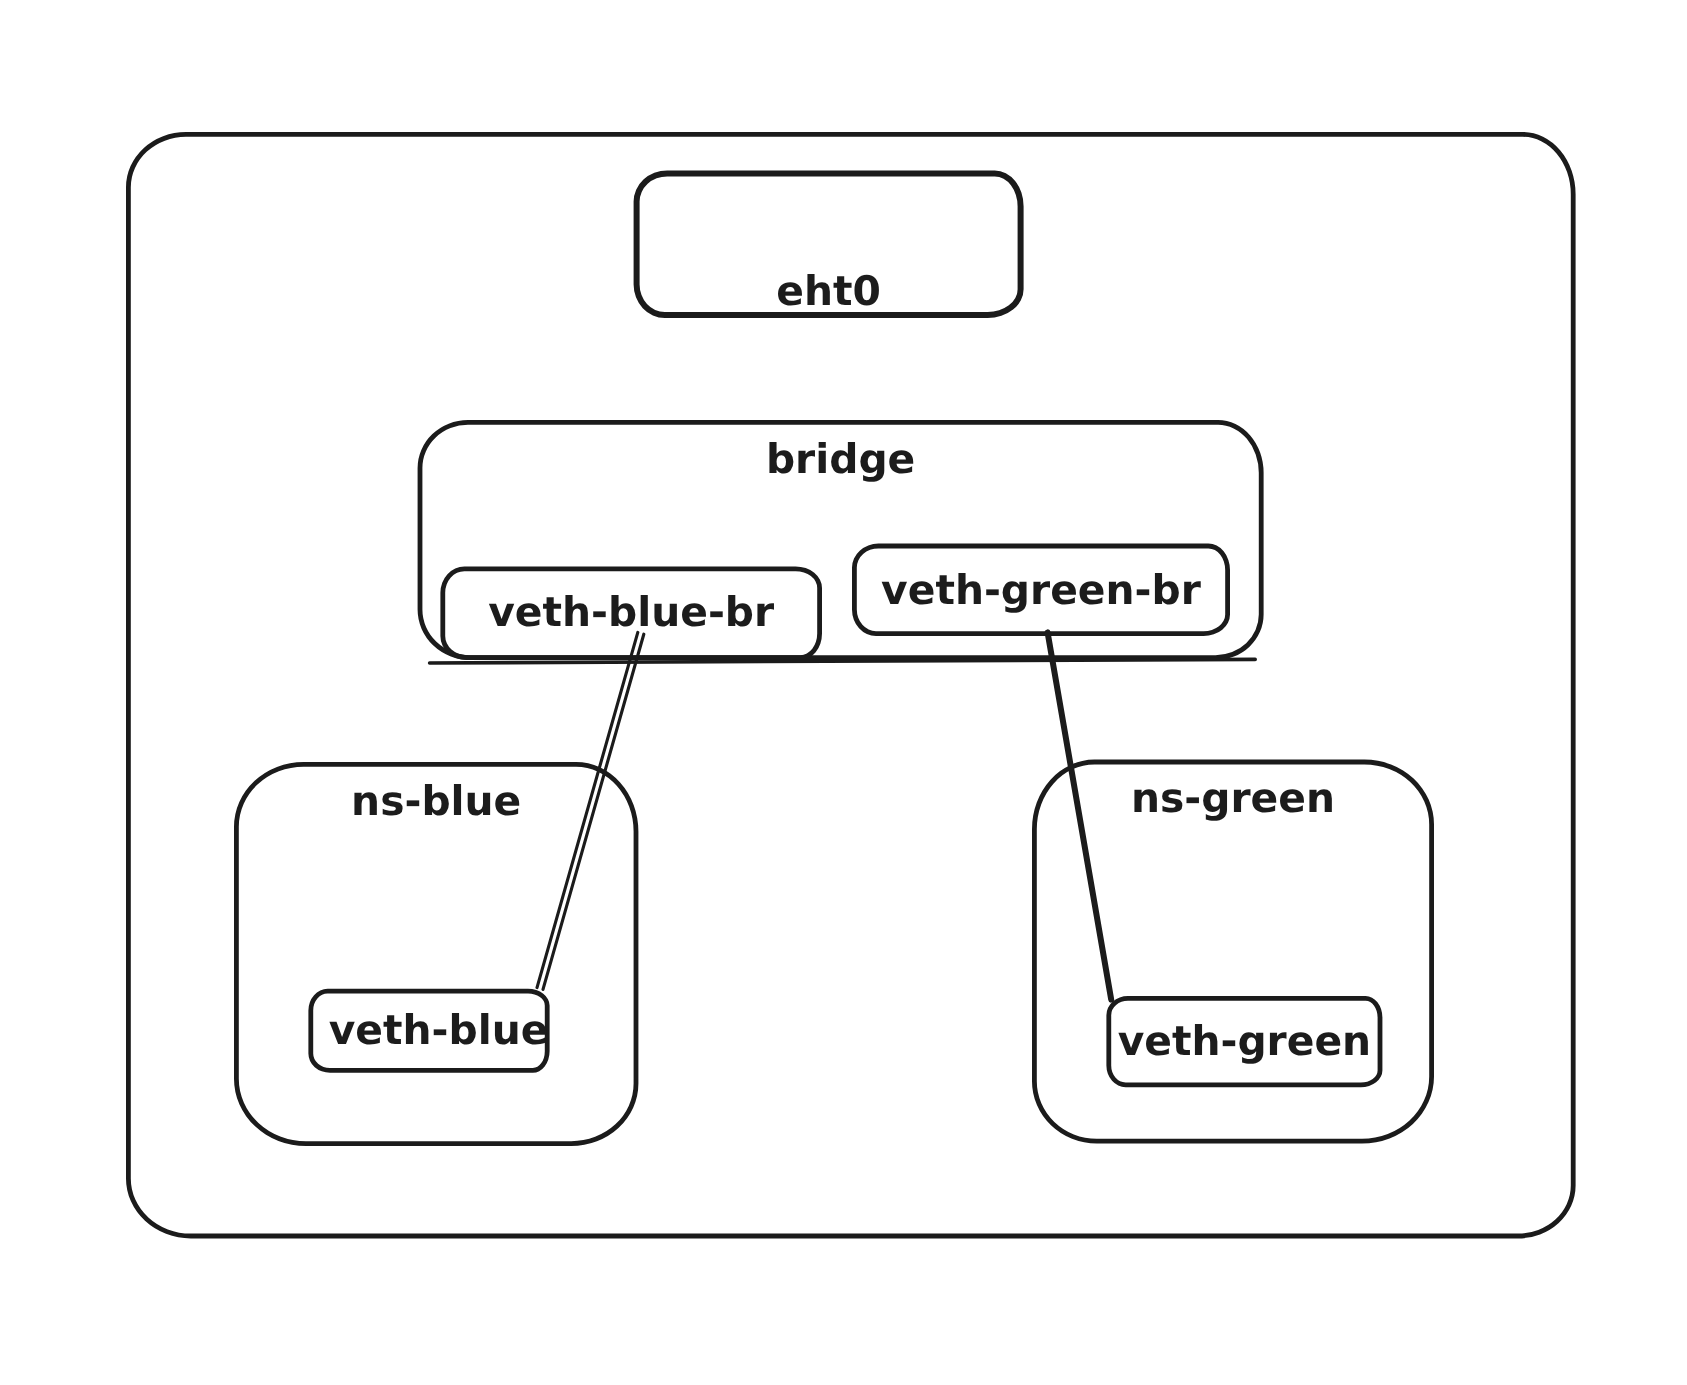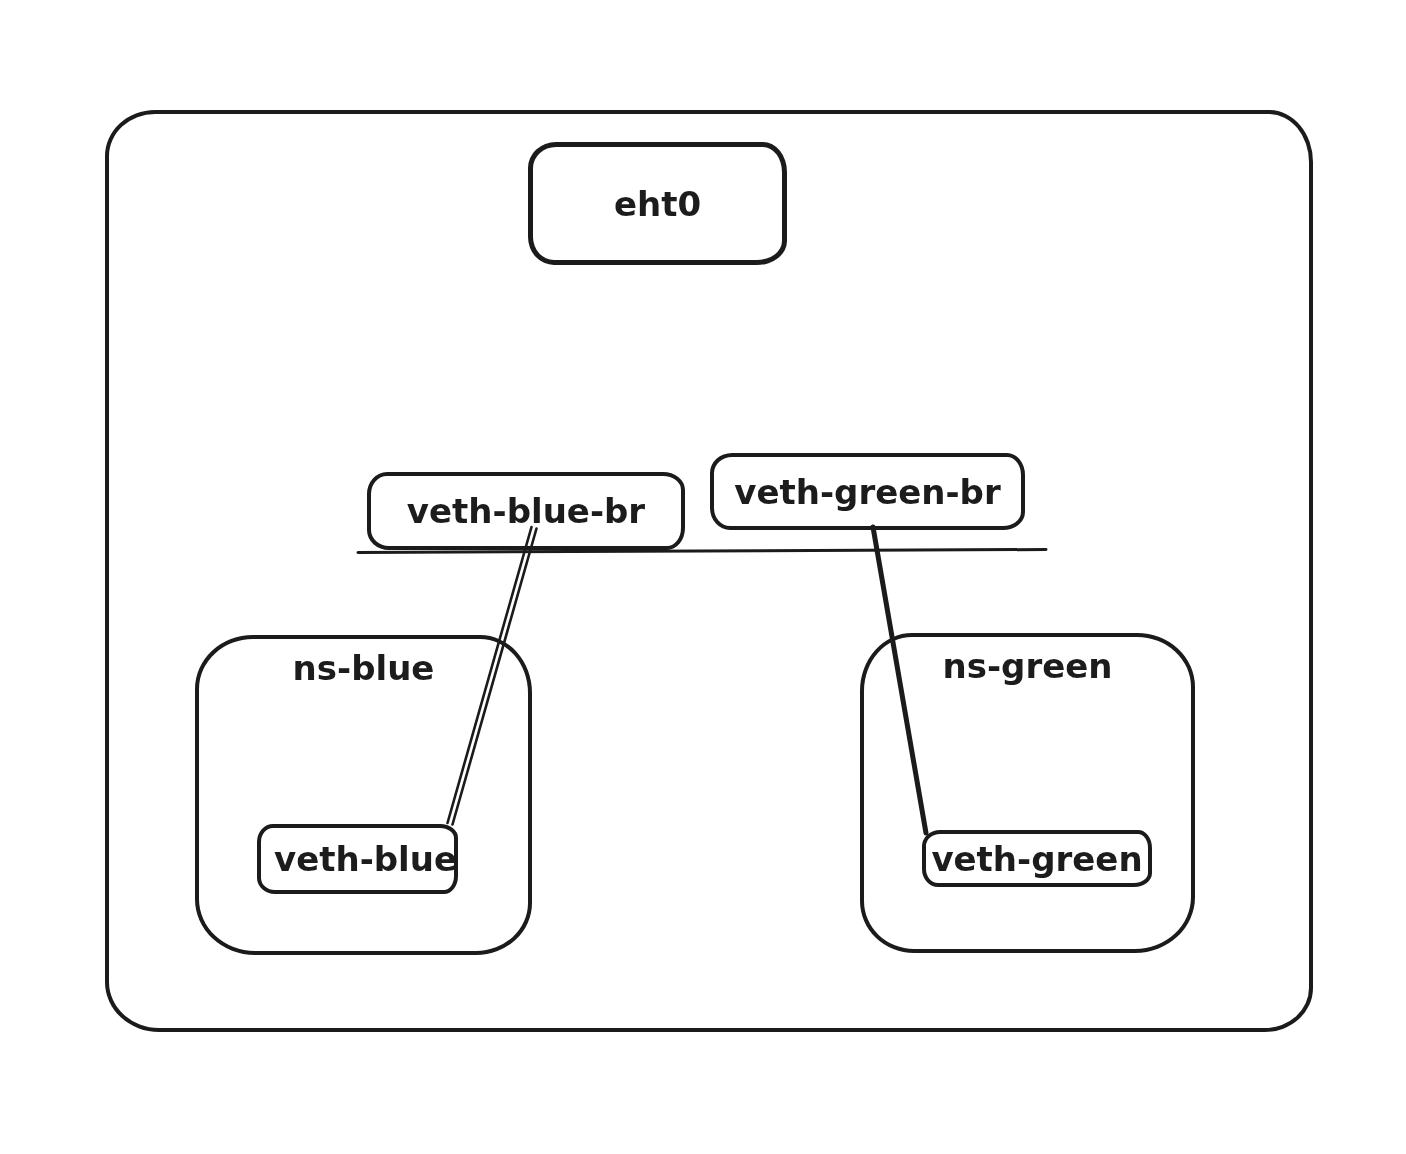--- a/index.html
+++ b/index.html
@@ -20,24 +20,24 @@
     position: absolute;
     box-sizing: border-box;
     border: 4px solid #1b1b1b;
     background: transparent;
   }
   .box-host {
     left: 105px; top: 110px; width: 1208px; height: 922px;
     border-radius: 50px 44px 48px 54px / 46px 52px 44px 50px;
   }
   .box-eth0 {
-    left: 528px; top: 142px; width: 259px; height: 123px;
+    left: 528px; top: 142px; width: 325px; height: 123px;
     border-width: 5px;
     border-radius: 28px 24px 30px 26px / 26px 30px 24px 28px;
-    display: flex; align-items: center; justify-content: center;
+    display: flex; align-items: flex-end; justify-content: center;
   }
   .box-bridge {
     left: 348px; top: 350px; width: 705px; height: 200px;
     border-radius: 42px 38px 40px 44px / 40px 44px 38px 42px;
   }
   .box-veth-blue-br {
     left: 367px; top: 452px; width: 318px; height: 78px;
     border-radius: 20px 22px 18px 22px / 22px 18px 22px 20px;
     display: flex; align-items: center; justify-content: center; margin-top: 20px;
   }
@@ -54,21 +54,21 @@
     left: 257px; top: 824px; width: 201px; height: 70px;
     border-radius: 16px 18px 14px 18px / 18px 14px 18px 16px;
     display: flex; align-items: center; justify-content: center; padding-left: 16px;
   }
   .box-ns-green {
     left: 860px; top: 633px; width: 335px; height: 320px;
     border-radius: 52px 58px 60px 54px / 58px 54px 56px 52px;
     padding-left: 16px;
   }
   .box-veth-green {
-    left: 922px; top: 830px; width: 230px; height: 57px;
+    left: 922px; top: 830px; width: 230px; height: 76px;
     border-radius: 18px 14px 18px 16px / 16px 18px 14px 18px;
     display: flex; align-items: center; justify-content: center;
   }
   .label {
     font-size: 34px;
     font-weight: bold;
     line-height: 1;
     white-space: nowrap;
     color: #1c1c1c;
   }
@@ -90,20 +90,23 @@
 <body>
 
 <div class="canvas">
 
   <div class="box box-host"></div>
 
   <div class="box box-eth0">
     <span class="label">eht0</span>
   </div>
 
+  <div class="box box-bridge">
+    <span class="label label-top">bridge</span>
+  </div>
 
   <div class="box box-veth-blue-br">
     <span class="label">veth-blue-br</span>
   </div>
 
   <div class="box box-ns-blue">
     <span class="label label-top">ns-blue</span>
   </div>
 
   <div class="box box-veth-green-br">

